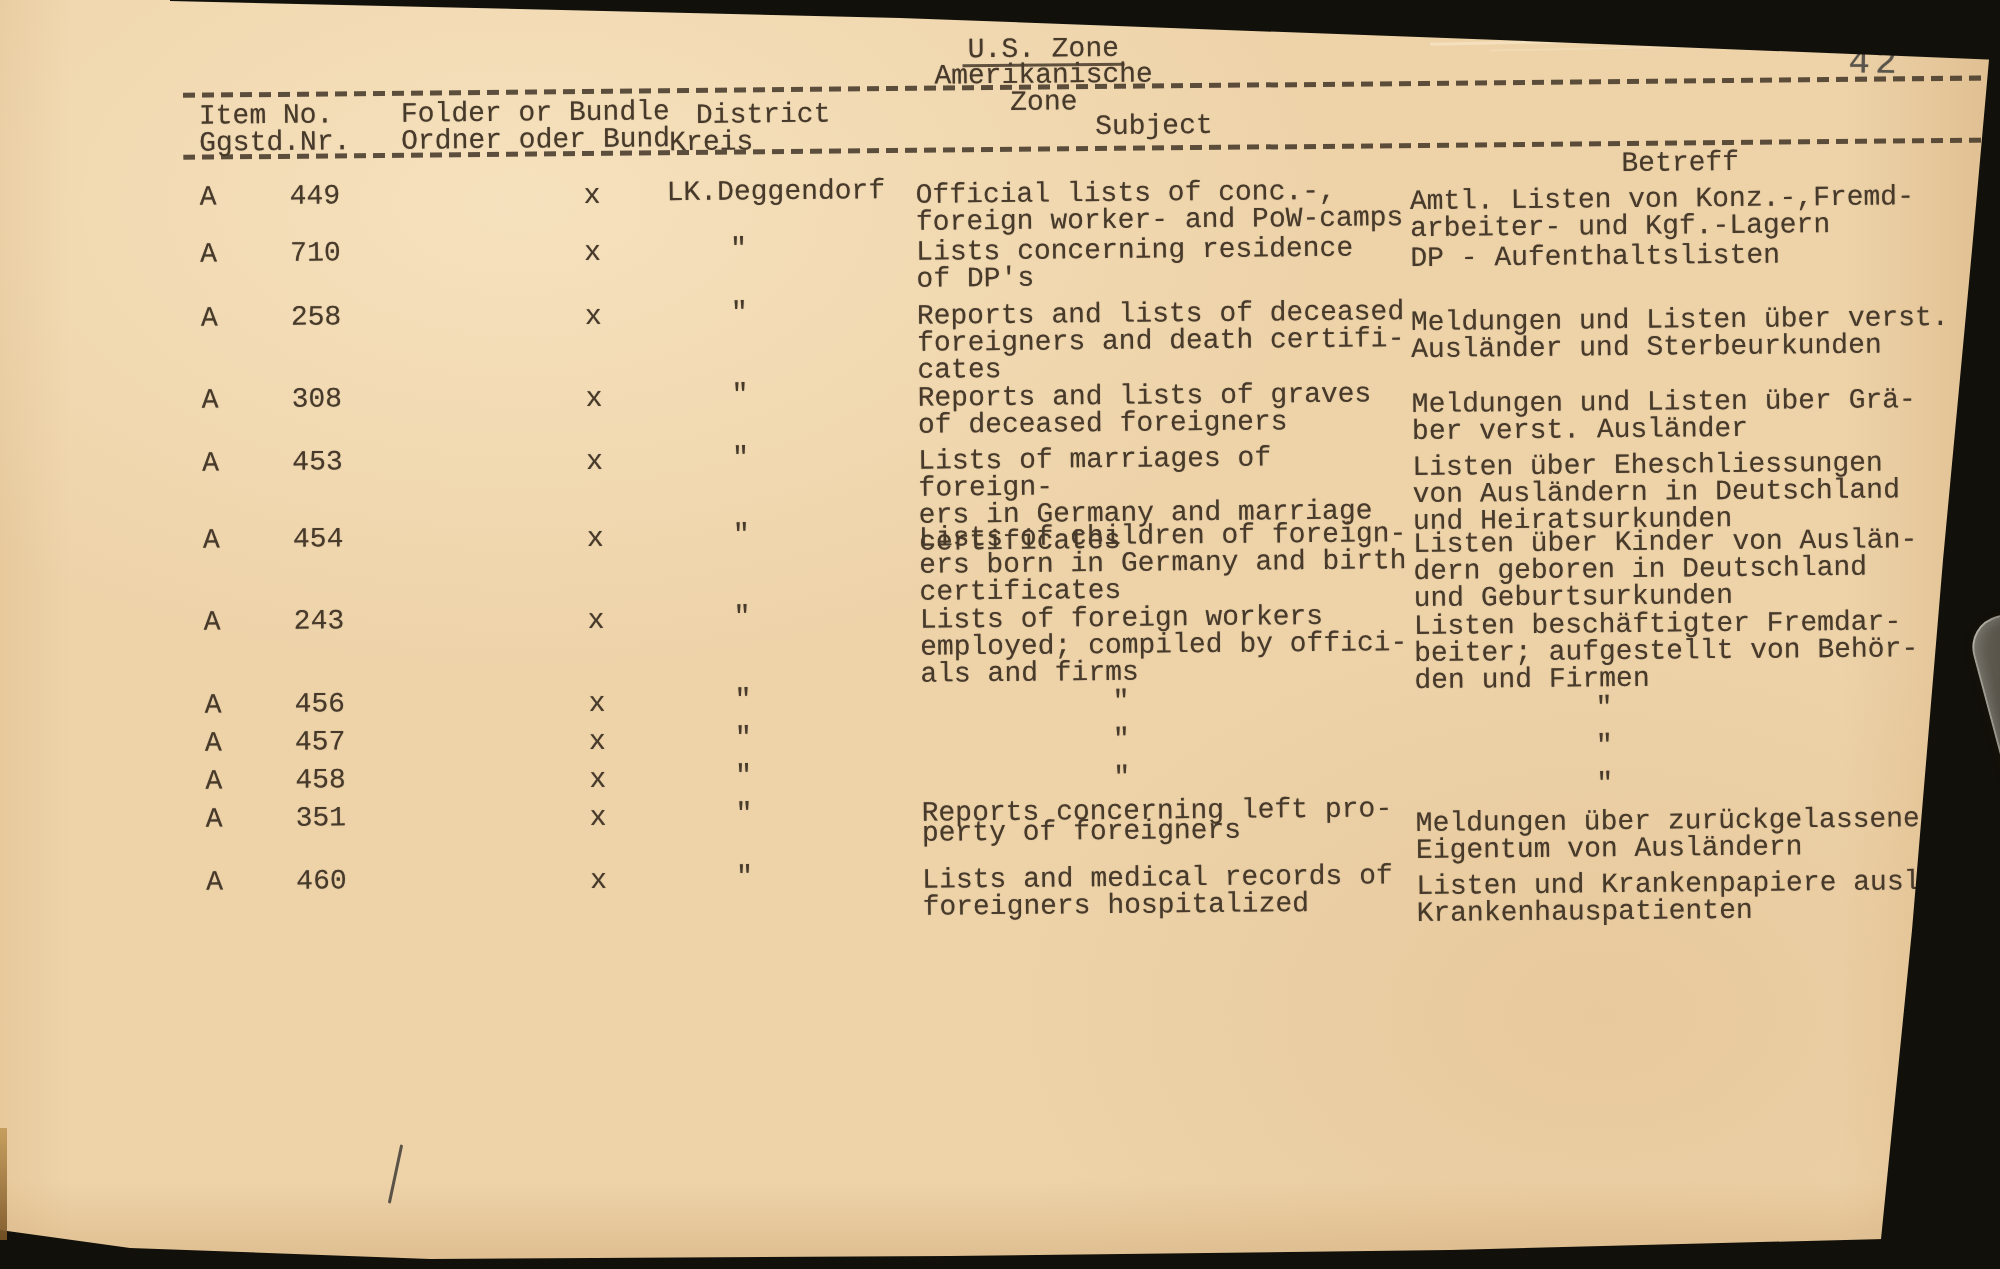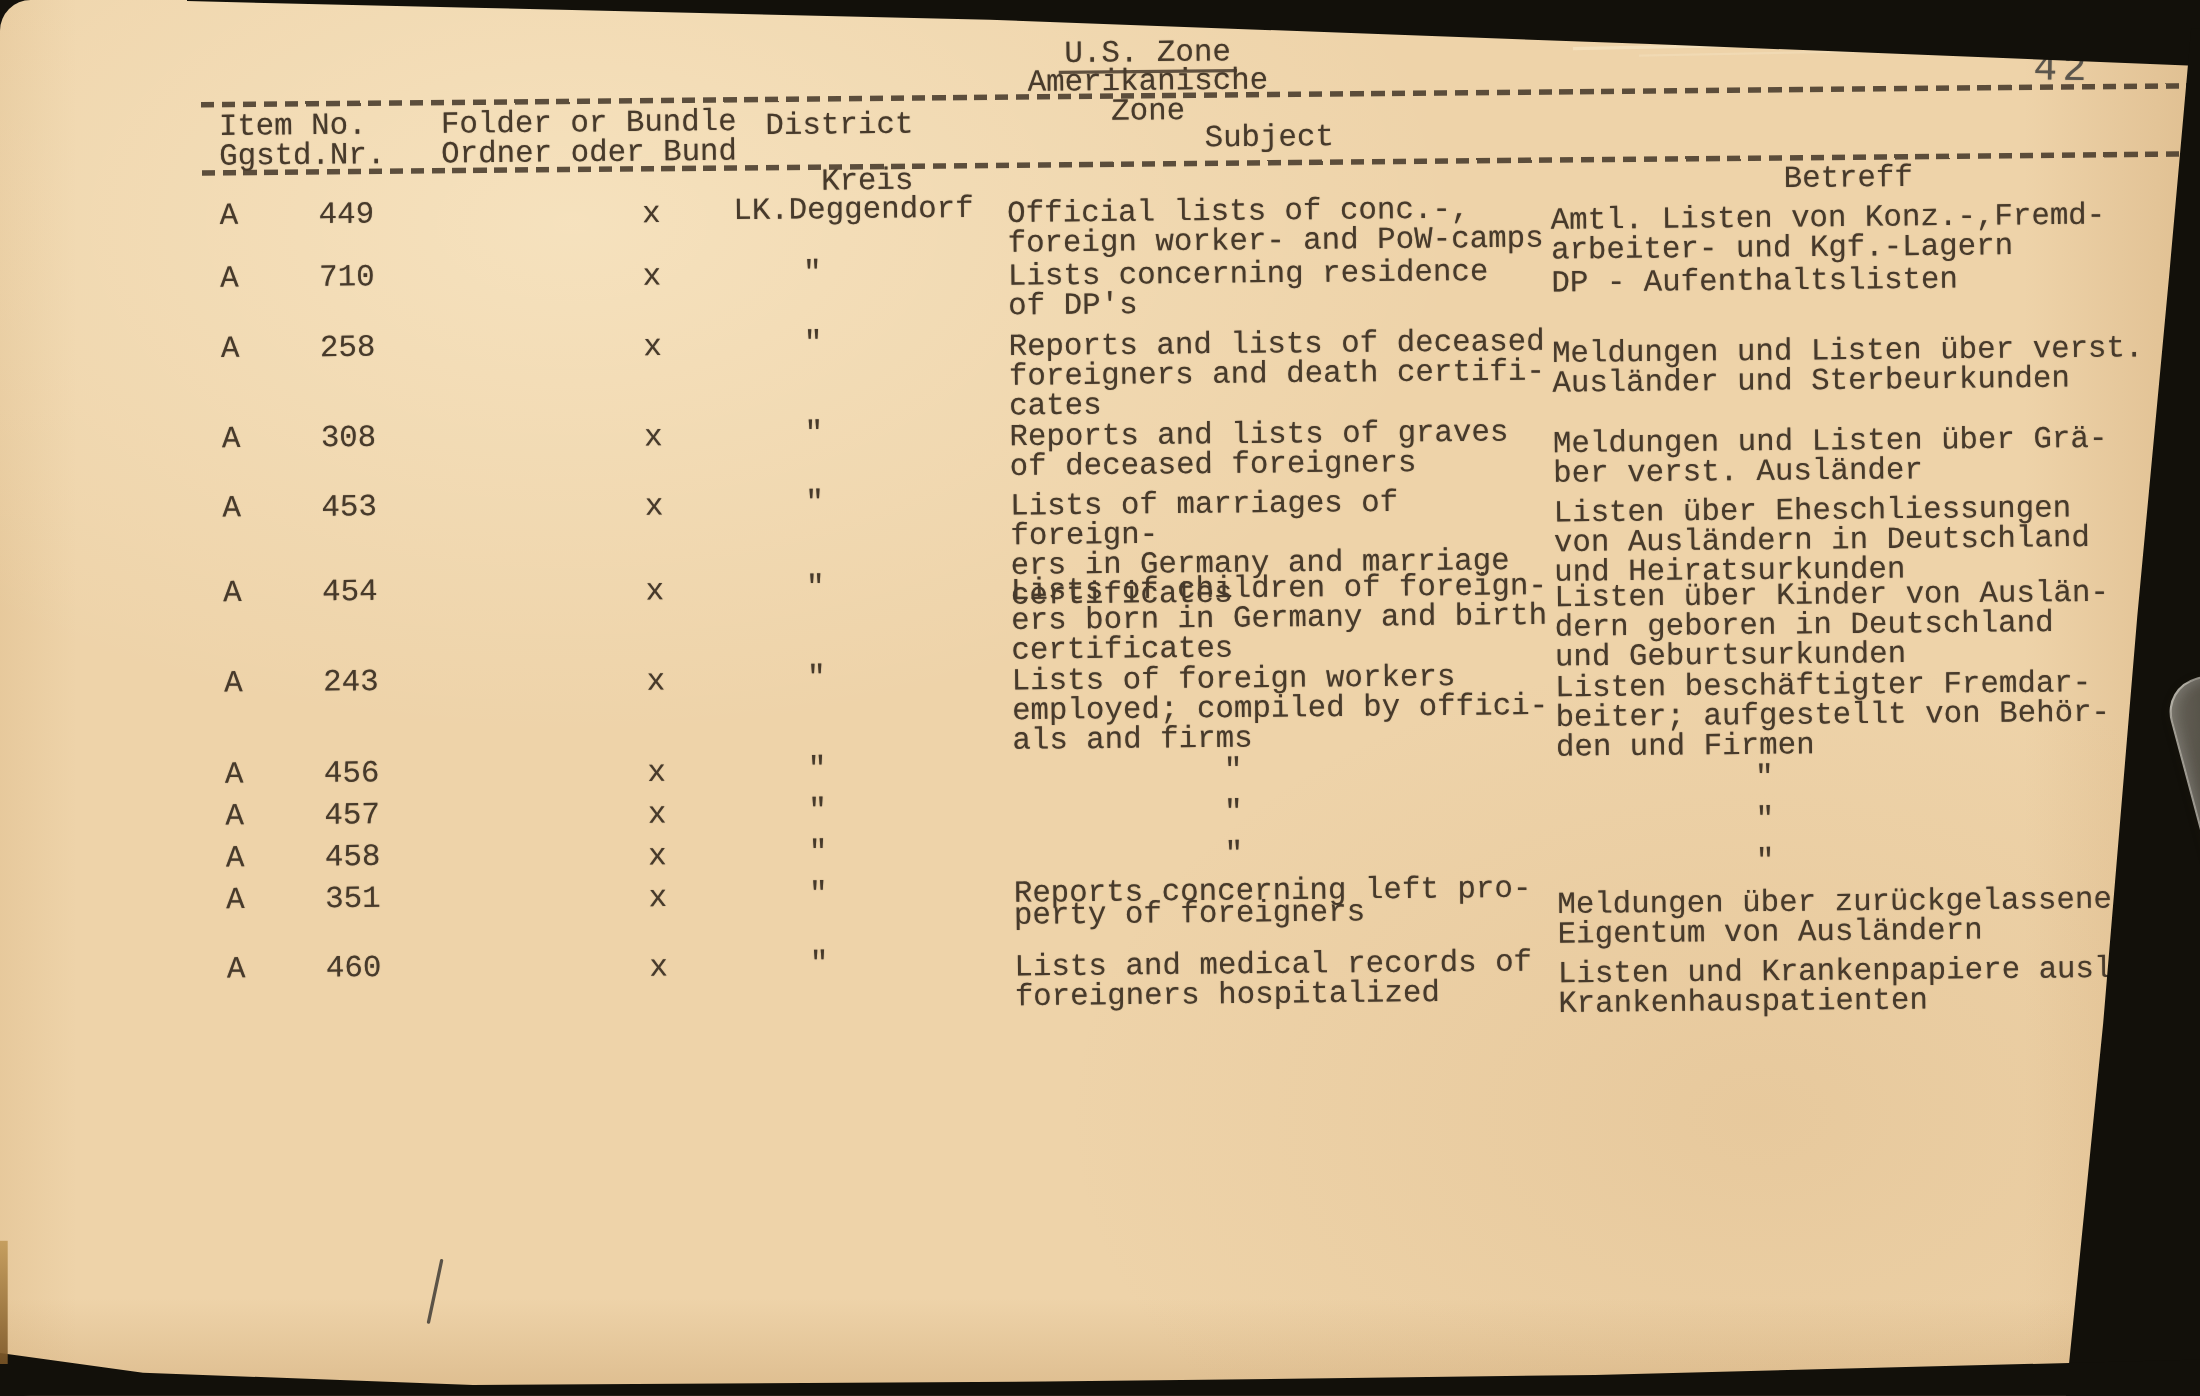--- a/index.html
+++ b/index.html
@@ -11,21 +11,20 @@
   }
   
   .paper{
     position:absolute;inset:0;
     background:
       radial-gradient(1300px 750px at 26% 16%, rgba(255,243,214,.45), rgba(255,243,214,0) 62%),
       radial-gradient(900px 600px at 80% 80%, rgba(200,155,100,.18), rgba(200,155,100,0) 70%),
       linear-gradient(90deg, rgba(205,165,110,.22) 0, rgba(205,165,110,0) 3.5%, rgba(205,165,110,0) 92%, rgba(190,145,90,.30) 100%),
       linear-gradient(0deg, rgba(185,140,85,.32) 0, rgba(185,140,85,0) 7%),
       #eed3a9;
-    border-radius: 28px;
   }
   
   .content{
     position:absolute;inset:0;
     transform:rotate(-0.55deg);
     transform-origin:1000px 640px;
     color:#473a2b;
     font-size:28px;line-height:27px;
     text-shadow:0 0 1px rgba(71,58,43,.55);
   }
@@ -43,21 +42,21 @@
     left:1854px;top:58px;
     font-size:36px;letter-spacing:5px;color:#5a554c;
     text-shadow:0 0 1px rgba(90,85,76,.5);
     transform:rotate(1.5deg);
   }
   .h-item-en{left:204px;top:95px;}
   .h-item-de{left:204px;top:122px;}
   .h-folder-en{left:406px;top:95px;}
   .h-folder-de{left:406px;top:122px;}
   .h-district-en{left:701px;top:99px;}
-  .h-district-de{left:751px;top:126px;margin-top:24px;}
+  .h-district-de{left:674px;top:126px;}
   .h-subject{left:1100px;top:114px;}
   .h-betreff{left:1626px;top:156px;}
   
   .row{position:absolute;left:0;width:2000px;height:0;}
   .cell{position:absolute;white-space:pre-line;}
   .c-letter{left:204px;top:0;}
   .c-no{left:294px;top:0;}
   .c-folder{left:588px;top:2px;}
   .c-district{left:734px;top:0;}
   .row.r-first .c-district{left:671px;}

